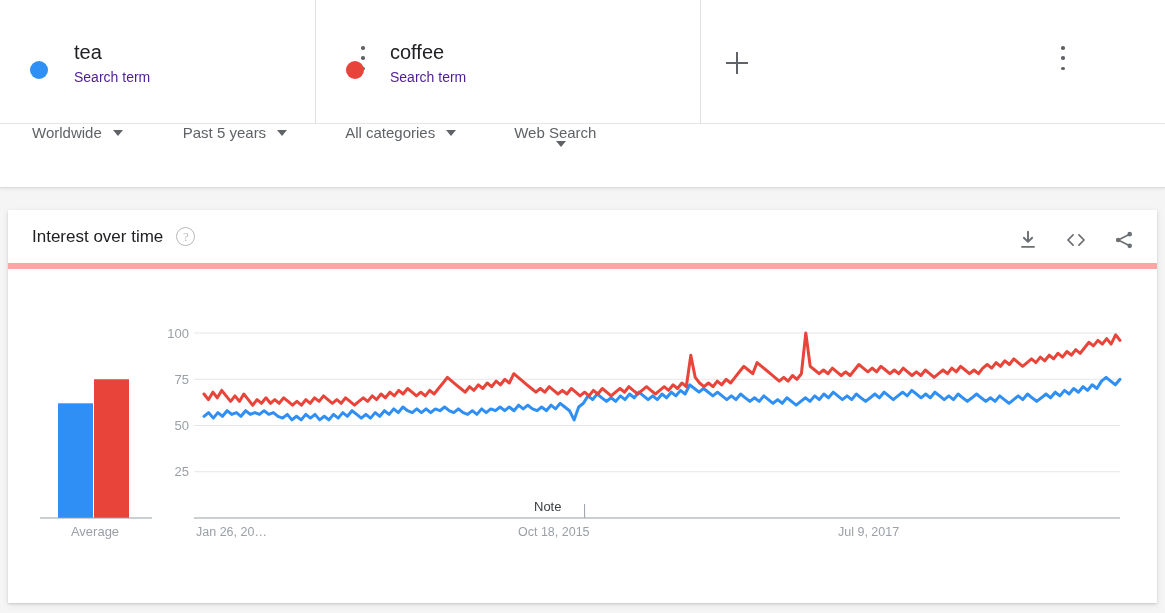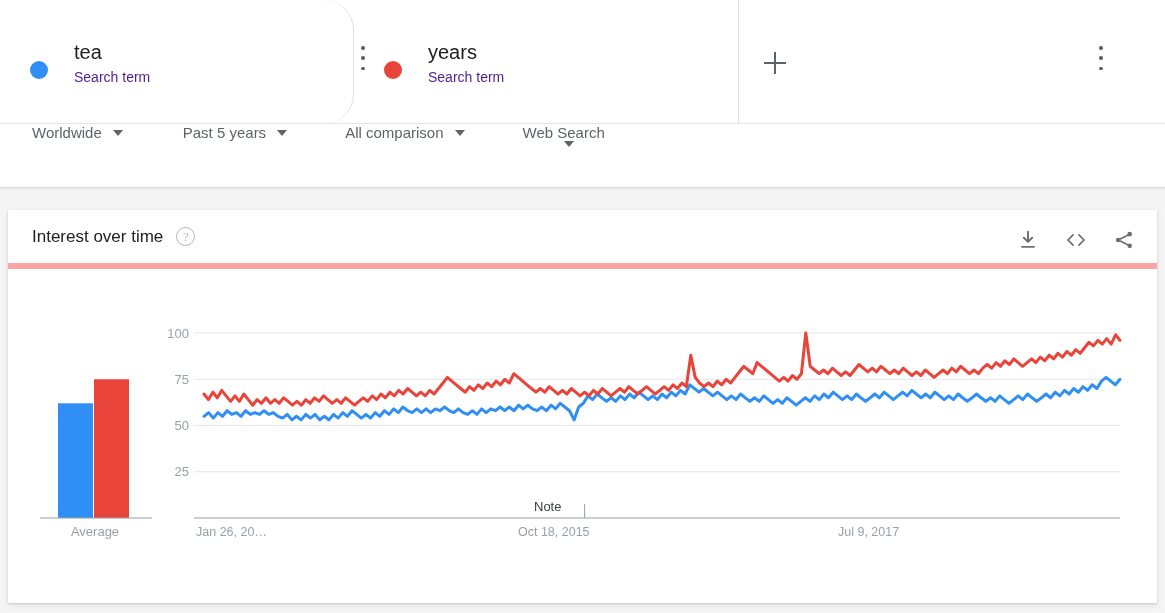--- a/index.html
+++ b/index.html
@@ -28,21 +28,21 @@
     border-bottom: 1px solid #e8e8e8;
   }
   .term-card {
     position: relative;
     box-sizing: border-box;
     height: 124px;
     border-right: 1px solid #e0e0e0;
     display: flex;
     align-items: center;
   }
-  .term-card.w1 { width: 354px; border-radius: 30px; }
+  .term-card.w1 { width: 316px; }
   .term-card.w2 { width: 385px; }
   .term-inner {
     display: flex;
     align-items: flex-start;
     margin-left: 30px;
     margin-top: 2px;
   }
   .dot {
     width: 18px;
     height: 18px;
@@ -254,21 +254,21 @@
       <span></span>
         <span></span>
         <span></span>
     </div>
   </div>
 
   <div class="term-card w2">
     <div class="term-inner">
       <div class="dot red"></div>
       <div class="term-texts">
-        <div class="term-name">years</div>
+        <div class="term-name">coffee</div>
         <div class="term-sub">Search term</div>
       </div>
     </div>
     <div class="kebab k2">
       <span></span>
         <span></span>
         <span></span>
     </div>
   </div>
 
@@ -282,21 +282,21 @@
 <div class="filter-bar">
   <div class="filter f1">
     <span class="flabel">Worldwide</span>
     <span class="caret"></span>
   </div>
   <div class="filter f2">
     <span class="flabel">Past 5 years</span>
     <span class="caret"></span>
   </div>
   <div class="filter f3">
-    <span class="flabel">All comparison</span>
+    <span class="flabel">All categories</span>
     <span class="caret"></span>
   </div>
   <div class="filter f4">
     <span class="flabel">Web Search</span>
     <span class="caret"></span>
   </div>
 </div>
 
 <div class="chart-card">
 

